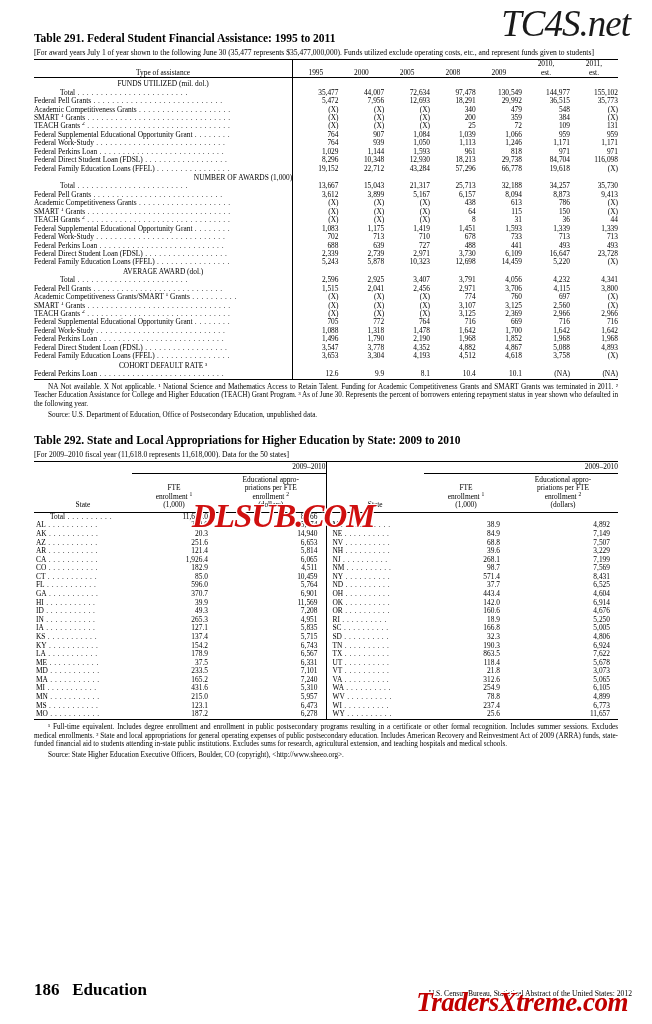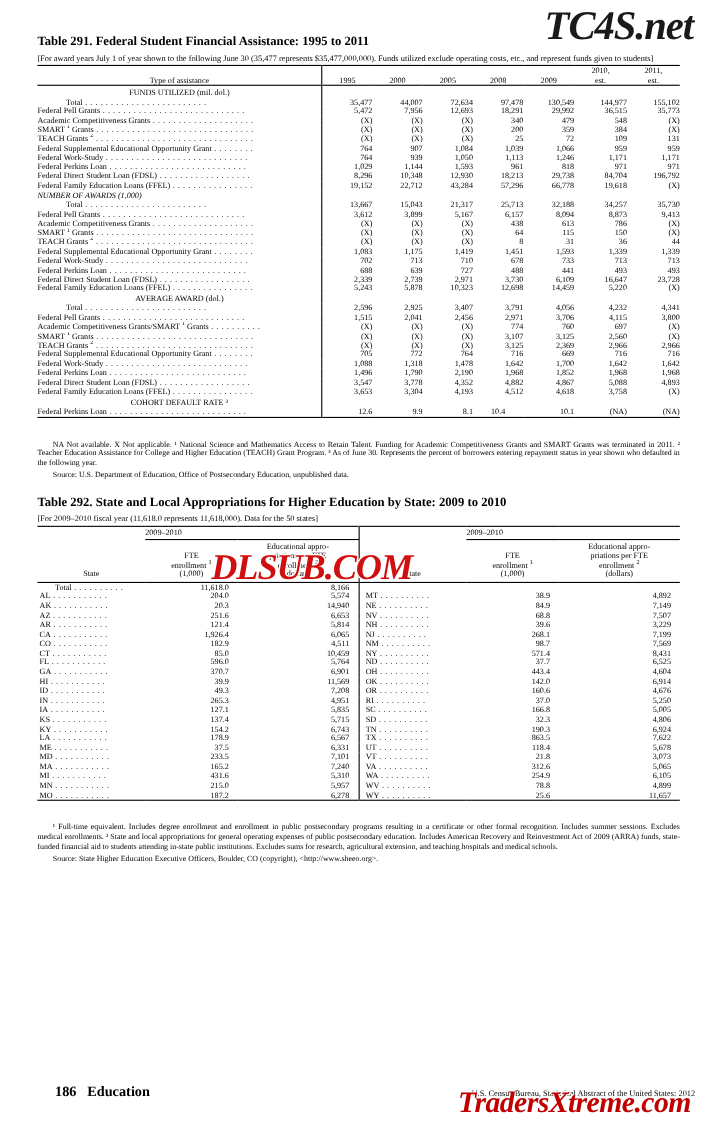--- a/index.html
+++ b/index.html
@@ -23,21 +23,21 @@
     padding: 0 34px;
   }
 
   
   .wm-tc4s {
     position: absolute;
     top: 2px;
     right: 22px;
     font-family: "Liberation Serif", serif;
     font-size: 37px;
-    font-weight: bold;
+    font-weight: normal;
     font-style: italic;
     color: #1a1a1a;
     letter-spacing: -1px;
     z-index: 50;
   }
   .wm-dlsub {
     position: absolute;
     top: 498px;
     left: 192px;
     font-family: "Liberation Serif", serif;
@@ -111,41 +111,41 @@
     overflow: hidden;
   }
   .leader {
     letter-spacing: 0.5px;
   }
   sup { font-size: 5.6px; vertical-align: super; line-height: 0; }
 
   .footnote {
     font-size: 7.2px;
     line-height: 1.22;
-    margin-top: 20px;
+    margin-top: 3px;
     text-align: justify;
   }
   .footnote .indent { padding-left: 14px; }
   .source {
     font-size: 7.2px;
     line-height: 1.22;
     margin-top: 2px;
     padding-left: 14px;
   }
 
   
   .t292 {
     border-collapse: collapse;
     width: 100%;
     font-size: 7.4px;
     line-height: 1.16;
   }
   .t292 td, .t292 th { padding: 0; font-weight: normal; vertical-align: bottom; }
   .t292 .span-head {
-    text-align: left;
+    text-align: right;
     border-bottom: 0.7px solid #000;
     font-size: 7.4px;
     padding: 1px 0 1px 0;
   }
   .t292 .sub-head {
     text-align: center;
     font-size: 7.4px;
     padding: 2px 2px 2px 2px;
     vertical-align: bottom;
   }
@@ -158,23 +158,22 @@
     text-align: right;
     padding-right: 8px;
     white-space: nowrap;
   }
   .vsep { border-left: 0.7px solid #000; }
 
   .pagefoot {
     position: absolute;
     left: 34px;
     bottom: 24px;
-    font-size: 13px;
+    font-size: 17px;
     font-weight: bold;
-    margin-left: 16px;
   }
   .pagefoot-right {
     position: absolute;
     right: 20px;
     bottom: 26px;
     font-size: 7.6px;
   }
 </style>
 </head>
 <body>
@@ -304,34 +303,34 @@
           <td class="num">971</td>
         </tr>
         <tr>
           <td class="rowlabel">Federal Direct Student Loan (FDSL)<span class="leader"> . . . . . . . . . . . . . . . . . . </span></td>
           <td class="num vsep">8,296</td>
           <td class="num">10,348</td>
           <td class="num">12,930</td>
           <td class="num">18,213</td>
           <td class="num">29,738</td>
           <td class="num">84,704</td>
-          <td class="num">196,792</td>
+          <td class="num">116,098</td>
         </tr>
         <tr>
           <td class="rowlabel">Federal Family Education Loans (FFEL)<span class="leader"> . . . . . . . . . . . . . . . . </span></td>
           <td class="num vsep">19,152</td>
           <td class="num">22,712</td>
           <td class="num">43,284</td>
           <td class="num">57,296</td>
           <td class="num">66,778</td>
           <td class="num">19,618</td>
           <td class="num">(X)</td>
         </tr>
         <tr>
-          <td colspan="1" class="sectionhead" style="text-align: left; padding-top: 1px; font-style: italic;">NUMBER OF AWARDS (1,000)</td>
+          <td colspan="1" class="sectionhead" style="text-align: right; padding-top: 1px;">NUMBER OF AWARDS (1,000)</td>
           <td class="vsep"></td>
           <td></td>
           <td></td>
           <td></td>
           <td></td>
           <td></td>
           <td></td>
         </tr>
         <tr>
           <td class="rowlabel bold"><span style="padding-left:26px"></span>Total<span class="leader"> . . . . . . . . . . . . . . . . . . . . . . . .</span></td>
@@ -551,21 +550,21 @@
           <td></td>
           <td></td>
           <td></td>
           <td></td>
         </tr>
         <tr>
           <td class="rowlabel" style="border-bottom: 1.4px solid rgb(0, 0, 0);">Federal Perkins Loan<span class="leader"> . . . . . . . . . . . . . . . . . . . . . . . . . . . </span></td>
           <td class="num vsep" style="border-bottom: 1.4px solid rgb(0, 0, 0);">12.6</td>
           <td class="num" style="border-bottom: 1.4px solid rgb(0, 0, 0);">9.9</td>
           <td class="num" style="border-bottom: 1.4px solid rgb(0, 0, 0);">8.1</td>
-          <td class="num" style="border-bottom: 1.4px solid rgb(0, 0, 0); text-align: center;">10.4</td>
+          <td class="num" style="border-bottom: 1.4px solid rgb(0, 0, 0);">10.4</td>
           <td class="num" style="border-bottom: 1.4px solid rgb(0, 0, 0);">10.1</td>
           <td class="num" style="border-bottom: 1.4px solid rgb(0, 0, 0);">(NA)</td>
           <td class="num" style="border-bottom: 1.4px solid rgb(0, 0, 0);">(NA)</td>
         </tr>
       </tbody>
   </table>
 
   <div class="footnote">
     <span class="indent"></span><span>NA Not available. X Not applicable. ¹ National Science and Mathematics Access to Retain Talent. Funding for Academic Competitiveness Grants and SMART Grants was terminated in 2011. ² Teacher Education Assistance for College and Higher Education (TEACH) Grant Program. ³ As of June 30. Represents the percent of borrowers entering repayment status in year shown who defaulted in the following year.</span>
   </div>
@@ -695,21 +694,21 @@
           <td class="n">7,208</td>
           <td class="st vsep"><span style="padding-left:4px"></span>OR<span class="leader"> . . . . . . . . . .</span></td>
           <td class="n">160.6</td>
           <td class="n">4,676</td>
         </tr>
         <tr>
           <td class="st">IN<span class="leader"> . . . . . . . . . . .</span></td>
           <td class="n">265.3</td>
           <td class="n">4,951</td>
           <td class="st vsep"><span style="padding-left:4px"></span>RI<span class="leader"> . . . . . . . . . .</span></td>
-          <td class="n">37.0</td>
+          <td class="n">18.9</td>
           <td class="n">5,250</td>
         </tr>
         <tr>
           <td class="st">IA<span class="leader"> . . . . . . . . . . .</span></td>
           <td class="n">127.1</td>
           <td class="n">5,835</td>
           <td class="st vsep"><span style="padding-left:4px"></span>SC<span class="leader"> . . . . . . . . . .</span></td>
           <td class="n">166.8</td>
           <td class="n">5,005</td>
         </tr>
@@ -771,20 +770,28 @@
         </tr>
         <tr>
           <td class="st">MN<span class="leader"> . . . . . . . . . . .</span></td>
           <td class="n">215.0</td>
           <td class="n">5,957</td>
           <td class="st vsep"><span style="padding-left:4px"></span>WV<span class="leader"> . . . . . . . . . .</span></td>
           <td class="n">78.8</td>
           <td class="n">4,899</td>
         </tr>
         <tr>
+          <td class="st">MS<span class="leader"> . . . . . . . . . . .</span></td>
+          <td class="n">123.1</td>
+          <td class="n">6,473</td>
+          <td class="st vsep"><span style="padding-left:4px"></span>WI<span class="leader"> . . . . . . . . . .</span></td>
+          <td class="n">237.4</td>
+          <td class="n">6,773</td>
+        </tr>
+        <tr>
           <td class="st" style="border-bottom: 1.4px solid rgb(0, 0, 0);">MO<span class="leader"> . . . . . . . . . . .</span></td>
           <td class="n" style="border-bottom: 1.4px solid rgb(0, 0, 0);">187.2</td>
           <td class="n" style="border-bottom: 1.4px solid rgb(0, 0, 0);">6,278</td>
           <td class="st vsep" style="border-bottom: 1.4px solid rgb(0, 0, 0);"><span style="padding-left:4px"></span>WY<span class="leader"> . . . . . . . . . .</span></td>
           <td class="n" style="border-bottom: 1.4px solid rgb(0, 0, 0);">25.6</td>
           <td class="n" style="border-bottom: 1.4px solid rgb(0, 0, 0);">11,657</td>
         </tr>
       </tbody>
   </table>
 

